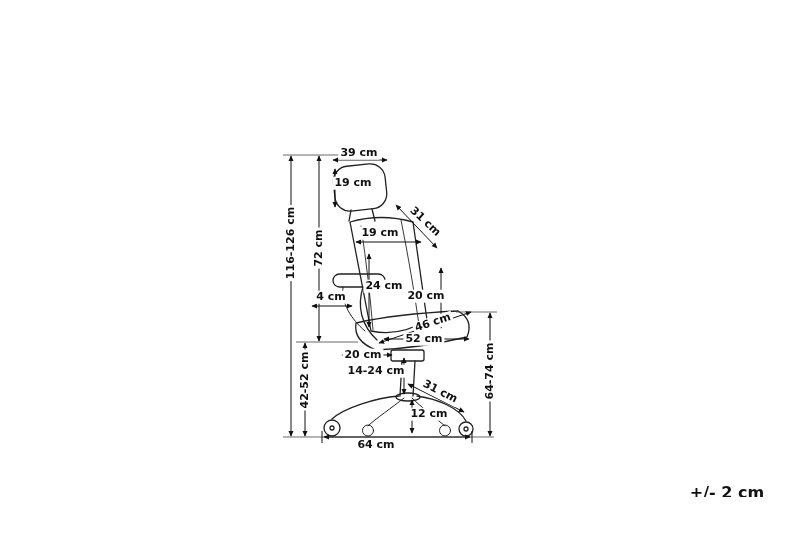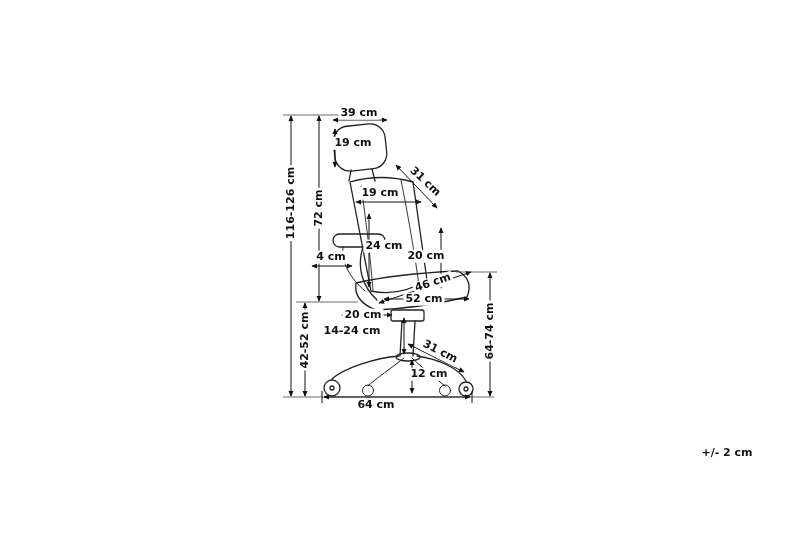--- a/index.html
+++ b/index.html
@@ -1,32 +1,32 @@
 <!DOCTYPE html>
 <html><head>
 <meta charset="utf-8">
 <style>
   html,body{margin:0;padding:0;background:#ffffff;}
   .canvas{
     position:relative;width:800px;height:457px;background:#ffffff;
-    font-family:"DejaVu Sans","Liberation Sans",sans-serif;overflow:hidden;
+    font-family:"DejaVu Sans","Liberation Sans",sans-serif;overflow:hidden;margin-top:40px;
   }
   .canvas svg{position:absolute;left:0;top:0;}
   .dim{
     position:absolute;transform:translate(-50%,-50%);
     font-size:11px;font-weight:bold;color:#111;background:#fff;
     padding:0 2px;white-space:nowrap;line-height:1.15;
   }
   .r-90{transform:translate(-50%,-50%) rotate(-90deg);}
   .r43{transform:translate(-50%,-50%) rotate(43deg);}
   .rm18{transform:translate(-50%,-50%) rotate(-18deg);}
   .r27{transform:translate(-50%,-50%) rotate(27deg);}
   .note{
     position:absolute;transform:translate(-50%,-50%);
-    font-size:11px;font-weight:bold;color:#111;white-space:nowrap;
+    font-size:16px;font-weight:bold;color:#111;white-space:nowrap;
   }
 </style>
 </head>
 <body>
 
 <div class="canvas">
 
   <svg width="800" height="533" viewBox="0 0 800 533">
     <defs>
       <marker id="ah" viewBox="0 0 10 10" refX="8" refY="5" markerWidth="6.5" markerHeight="6.5" orient="auto-start-reverse">
@@ -93,21 +93,21 @@
   <div class="dim" style="left:359px;top:113px">39 cm</div>
   <div class="dim" style="left:353px;top:143px">19 cm</div>
   <div class="dim r43" style="left:425px;top:182px">31 cm</div>
   <div class="dim" style="left:380px;top:193px">19 cm</div>
   <div class="dim" style="left:384px;top:246px">24 cm</div>
   <div class="dim" style="left:331px;top:257px">4 cm</div>
   <div class="dim" style="left:426px;top:256px">20 cm</div>
   <div class="dim rm18" style="left:433px;top:283px">46 cm</div>
   <div class="dim" style="left:424px;top:299px">52 cm</div>
   <div class="dim" style="left:363px;top:315px">20 cm</div>
-  <div class="dim" style="left:352px;top:331px">14-24 cm</div>
+  <div class="dim" style="left:376px;top:331px">14-24 cm</div>
   <div class="dim r27" style="left:440px;top:352px">31 cm</div>
   <div class="dim" style="left:429px;top:374px">12 cm</div>
   <div class="dim" style="left:376px;top:405px">64 cm</div>
   <div class="dim r-90" style="left:291px;top:203px">116-126 cm</div>
   <div class="dim r-90" style="left:319px;top:208px">72 cm</div>
   <div class="dim r-90" style="left:305px;top:340px">42-52 cm</div>
   <div class="dim r-90" style="left:490px;top:331px">64-74 cm</div>
 
   <div class="note" style="left:727px;top:452px">+/- 2 cm</div>
 

